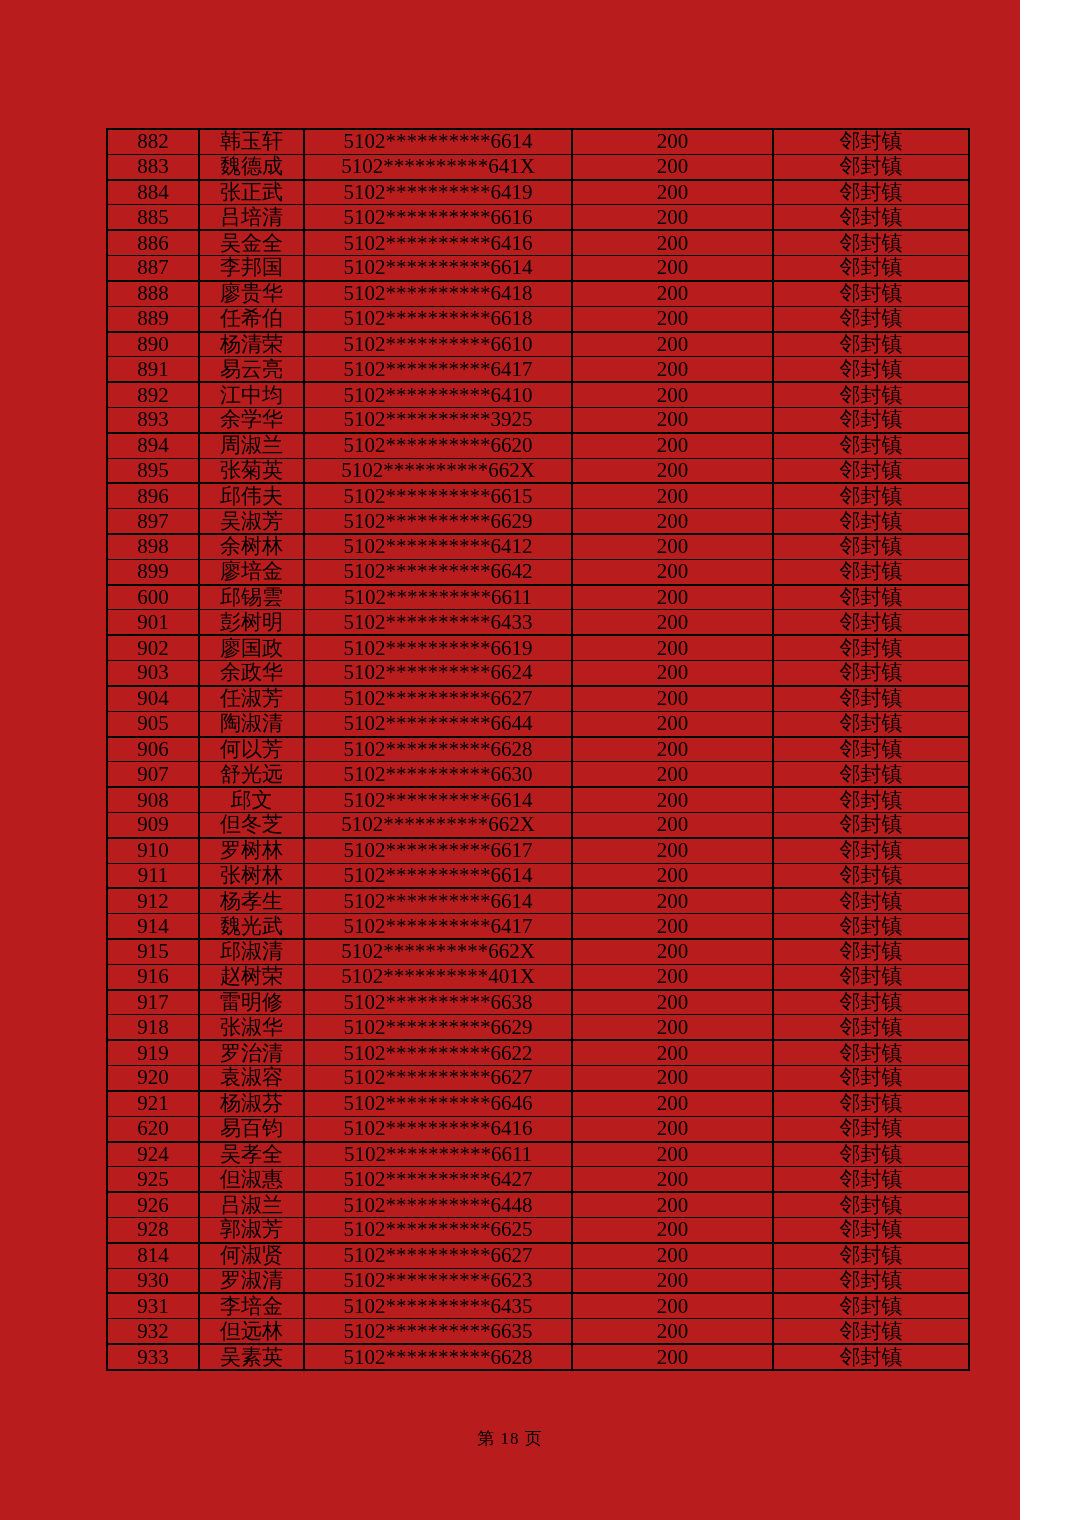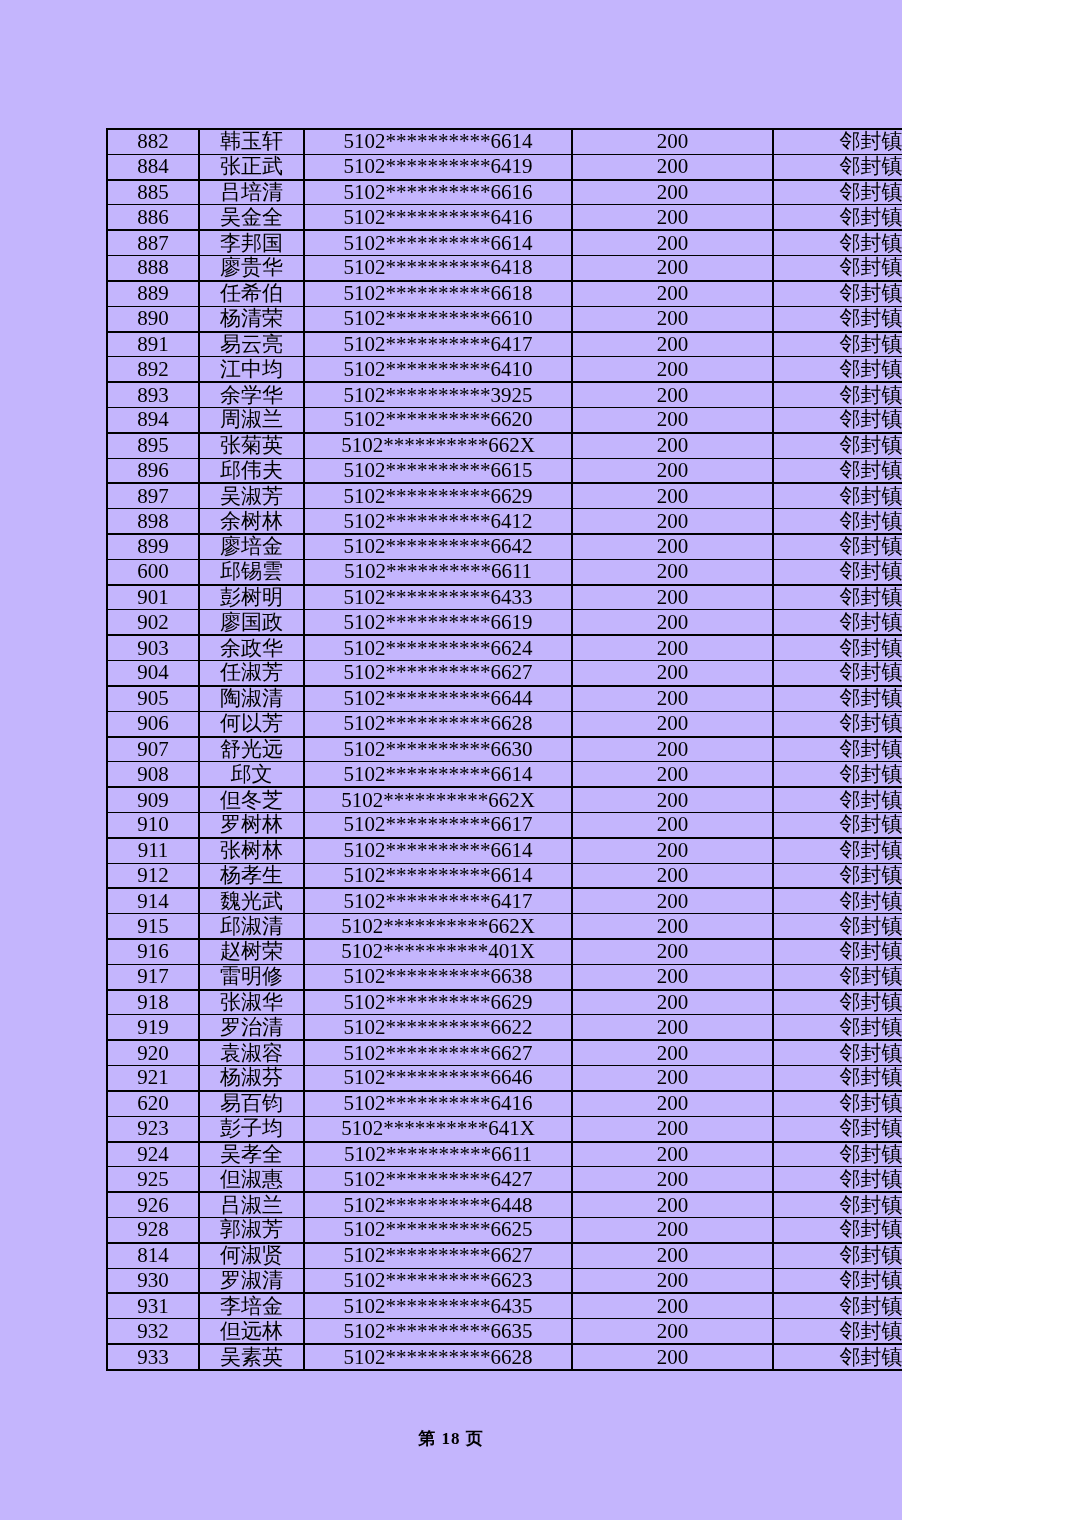--- a/index.html
+++ b/index.html
@@ -4,23 +4,23 @@
 <style>
   * { margin: 0; padding: 0; box-sizing: border-box; }
   html, body {
     width: 1074px;
     background: #ffffff;
     font-family: "Liberation Serif", "DejaVu Serif", serif;
     color: #000000;
   }
   .page {
     position: relative;
-    width: 902px;
+    width: 1020px;
     height: 1520px;
-    background: #c4b5fd;
+    background: #b91c1c;
     overflow: hidden;
   }
   table.roster {
     position: absolute;
     left: 106px;
     top: 128px;
     width: 862px;
     height: 1243px;
     border-collapse: collapse;
     table-layout: fixed;
@@ -47,21 +47,20 @@
   .col-town   { width: 196px; }
   .footer {
     position: absolute;
     top: 1428px;
     left: 0;
     width: 100%;
     text-align: center;
     font-size: 17px;
     line-height: 22px;
     letter-spacing: 1px;
-    font-weight: bold;
   }
 </style>
 </head>
 <body>
 
 <div class="page">
 
   <table class="roster">
     <colgroup>
       <col class="col-serial">
@@ -72,20 +71,27 @@
     </colgroup>
     <tbody>
         <tr>
           <td>882</td>
           <td>韩玉轩</td>
           <td>5102**********6614</td>
           <td>200</td>
           <td>邻封镇</td>
         </tr>
         <tr>
+          <td>883</td>
+          <td>魏德成</td>
+          <td>5102**********641X</td>
+          <td>200</td>
+          <td>邻封镇</td>
+        </tr>
+        <tr>
           <td>884</td>
           <td>张正武</td>
           <td>5102**********6419</td>
           <td>200</td>
           <td>邻封镇</td>
         </tr>
         <tr>
           <td>885</td>
           <td>吕培清</td>
           <td>5102**********6616</td>
@@ -334,27 +340,20 @@
           <td>921</td>
           <td>杨淑芬</td>
           <td>5102**********6646</td>
           <td>200</td>
           <td>邻封镇</td>
         </tr>
         <tr>
           <td>620</td>
           <td>易百钧</td>
           <td>5102**********6416</td>
-          <td>200</td>
-          <td>邻封镇</td>
-        </tr>
-        <tr>
-          <td>923</td>
-          <td>彭子均</td>
-          <td>5102**********641X</td>
           <td>200</td>
           <td>邻封镇</td>
         </tr>
         <tr>
           <td>924</td>
           <td>吴孝全</td>
           <td>5102**********6611</td>
           <td>200</td>
           <td>邻封镇</td>
         </tr>

